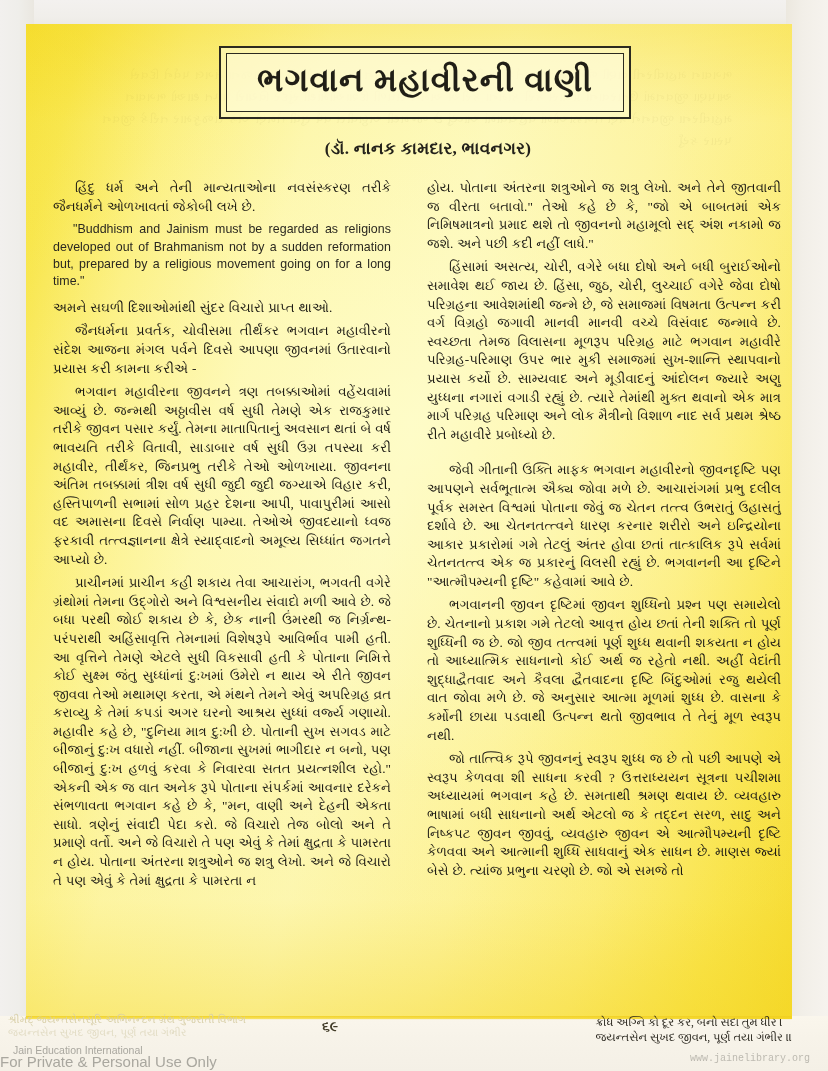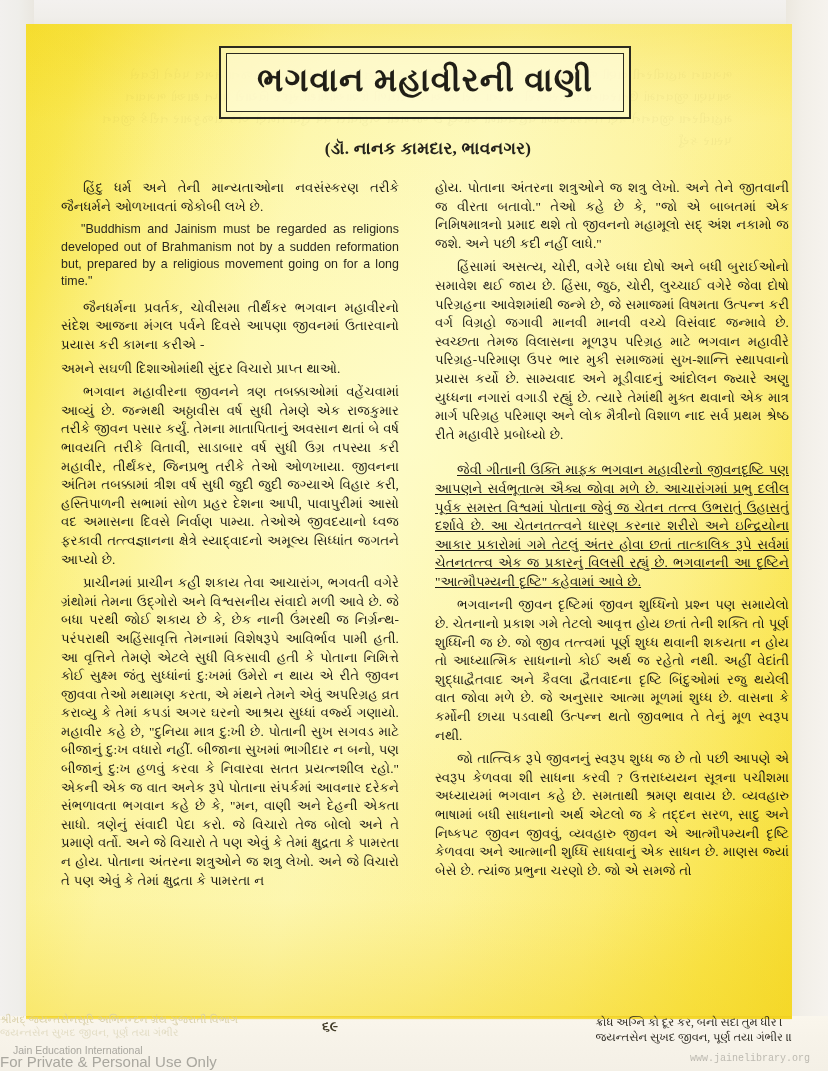--- a/index.html
+++ b/index.html
@@ -140,21 +140,21 @@
     font-size: 17px;
     font-weight: bold;
     color: #23211a;
     letter-spacing: 0.3px;
     padding-left: 6px;
   }
 
   
   .columns {
     position: absolute;
-    left: 8px;
+    left: 0;
     top: 155px;
     width: 766px;
     display: flex;
     gap: 0px;
   }
   .col {
     width: 383px;
     box-sizing: border-box;
   }
   .col-left  { padding: 0 18px 0 27px; }
@@ -173,21 +173,21 @@
   }
   .para.no-indent { text-indent: 0; }
   .para.quote-en {
     font-family: "Liberation Sans", sans-serif;
     font-size: 12.4px;
     line-height: 17.4px;
     text-indent: 20px;
     color: #2a2820;
     margin-bottom: 8px;
   }
-  .para.spaced-before { margin-top: 17px; text-decoration: underline; }
+  .para.spaced-before { margin-top: 17px; }
 
   
   .footer {
     position: absolute;
     left: 0;
     top: 1019px;
     width: 828px;
     height: 52px;
   }
   .page-number {
@@ -216,20 +216,21 @@
     left: 0;
     top: -6px;
     width: 330px;
   }
   .imprint-faint {
     font-family: "Liberation Serif", serif;
     font-size: 10.5px;
     line-height: 13px;
     color: #d8cfa8;
     letter-spacing: 0.3px;
+    padding-left: 8px;
   }
   .imprint-faint.line2 { color: #e2dcc4; }
   .lib-text {
     font-family: "Liberation Sans", sans-serif;
     font-size: 10.5px;
     color: #a9a79f;
     padding-left: 13px;
     margin-top: 5px;
   }
   .use-note {
@@ -285,22 +286,22 @@
         </div>
       </div>
       <div class="byline">(ડૉ. નાનક કામદાર, ભાવનગર)</div>
     </div>
 
     <div class="columns">
 
       <div class="col col-left">
         <p class="para">હિંદુ ધર્મ અને તેની માન્યતાઓના નવસંસ્કરણ તરીકે જૈનધર્મને ઓળખાવતાં જેકોબી લખે છે.</p>
         <p class="para quote-en">"Buddhism and Jainism must be regarded as religions developed out of Brahmanism not by a sudden reformation but, prepared by a religious movement going on for a long time."</p>
+        <p class="para no-indent">અમને સઘળી દિશાઓમાંથી સુંદર વિચારો પ્રાપ્ત થાઓ.</p>
         <p class="para">જૈનધર્મના પ્રવર્તક, ચોવીસમા તીર્થંકર ભગવાન મહાવીરનો સંદેશ આજના મંગલ પર્વને દિવસે આપણા જીવનમાં ઉતારવાનો પ્રયાસ કરી કામના કરીએ -</p>
-        <p class="para no-indent">અમને સઘળી દિશાઓમાંથી સુંદર વિચારો પ્રાપ્ત થાઓ.</p>
         <p class="para">ભગવાન મહાવીરના જીવનને ત્રણ તબક્કાઓમાં વહેંચવામાં આવ્યું છે. જન્મથી અઠ્ઠાવીસ વર્ષ સુધી તેમણે એક રાજકુમાર તરીકે જીવન પસાર કર્યું. તેમના માતાપિતાનું અવસાન થતાં બે વર્ષ ભાવયતિ તરીકે વિતાવી, સાડાબાર વર્ષ સુધી ઉગ્ર તપસ્યા કરી મહાવીર, તીર્થંકર, જિનપ્રભુ તરીકે તેઓ ઓળખાયા. જીવનના અંતિમ તબક્કામાં ત્રીશ વર્ષ સુધી જુદી જુદી જગ્યાએ વિહાર કરી, હસ્તિપાળની સભામાં સોળ પ્રહર દેશના આપી, પાવાપુરીમાં આસો વદ અમાસના દિવસે નિર્વાણ પામ્યા. તેઓએ જીવદયાનો ધ્વજ ફરકાવી તત્ત્વજ્ઞાનના ક્ષેત્રે સ્યાદ્‌વાદનો અમૂલ્ય સિધ્ધાંત જગતને આપ્યો છે.</p>
         <p class="para">પ્રાચીનમાં પ્રાચીન કહી શકાય તેવા આચારાંગ, ભગવતી વગેરે ગ્રંથોમાં તેમના ઉદ્‌ગોરો અને વિશ્વસનીય સંવાદો મળી આવે છે. જે બધા પરથી જોઈ શકાય છે કે, છેક નાની ઉંમરથી જ નિર્ગ્રન્થ-પરંપરાથી અહિંસાવૃત્તિ તેમનામાં વિશેષરૂપે આવિર્ભાવ પામી હતી. આ વૃત્તિને તેમણે એટલે સુધી વિકસાવી હતી કે પોતાના નિમિત્તે કોઈ સુક્ષ્મ જંતુ સુધ્ધાંનાં દુ:ખમાં ઉમેરો ન થાય એ રીતે જીવન જીવવા તેઓ મથામણ કરતા, એ મંથને તેમને એવું અપરિગ્રહ વ્રત કરાવ્યુ કે તેમાં કપડાં અગર ઘરનો આશ્રય સુધ્ધાં વર્જ્ય ગણાયો. મહાવીર કહે છે, "દુનિયા માત્ર દુ:ખી છે. પોતાની સુખ સગવડ માટે બીજાનું દુ:ખ વધારો નહીં. બીજાના સુખમાં ભાગીદાર ન બનો, પણ બીજાનું દુ:ખ હળવું કરવા કે નિવારવા સતત પ્રયત્નશીલ રહો." એકની એક જ વાત અનેક રૂપે પોતાના સંપર્કમાં આવનાર દરેકને સંભળાવતા ભગવાન કહે છે કે, "મન, વાણી અને દેહની એકતા સાધો. ત્રણેનું સંવાદી પેદા કરો. જે વિચારો તેજ બોલો અને તે પ્રમાણે વર્તો. અને જે વિચારો તે પણ એવું કે તેમાં ક્ષુદ્રતા કે પામરતા ન હોય. પોતાના અંતરના શત્રુઓને જ શત્રુ લેખો. અને જે વિચારો તે પણ એવું કે તેમાં ક્ષુદ્રતા કે પામરતા ન</p>
       </div>
 
       <div class="col col-right">
         <p class="para no-indent">હોય. પોતાના અંતરના શત્રુઓને જ શત્રુ લેખો. અને તેને જીતવાની જ વીરતા બતાવો." તેઓ કહે છે કે, "જો એ બાબતમાં એક નિમિષમાત્રનો પ્રમાદ થશે તો જીવનનો મહામૂલો સદ્ અંશ નકામો જ જશે. અને પછી કદી નહીં લાધે."</p>
         <p class="para">હિંસામાં અસત્ય, ચોરી, વગેરે બધા દોષો અને બધી બુરાઈઓનો સમાવેશ થઈ જાય છે. હિંસા, જુઠ, ચોરી, લુચ્ચાઈ વગેરે જેવા દોષો પરિગ્રહના આવેશમાંથી જન્મે છે, જે સમાજમાં વિષમતા ઉત્પન્ન કરી વર્ગ વિગ્રહો જગાવી માનવી માનવી વચ્ચે વિસંવાદ જન્માવે છે. સ્વચ્છતા તેમજ વિલાસના મૂળરૂપ પરિગ્રહ માટે ભગવાન મહાવીરે પરિગ્રહ-પરિમાણ ઉપર ભાર મુકી સમાજમાં સુખ-શાન્તિ સ્થાપવાનો પ્રયાસ કર્યો છે. સામ્યવાદ અને મૂડીવાદનું આંદોલન જ્યારે અણુ યુધ્ધના નગારાં વગાડી રહ્યું છે. ત્યારે તેમાંથી મુક્ત થવાનો એક માત્ર માર્ગ પરિગ્રહ પરિમાણ અને લોક મૈત્રીનો વિશાળ નાદ સર્વ પ્રથમ શ્રેષ્ઠ રીતે મહાવીરે પ્રબોધ્યો છે.</p>
         <p class="para spaced-before">જેવી ગીતાની ઉક્તિ માફક ભગવાન મહાવીરનો જીવનદૃષ્ટિ પણ આપણને સર્વભૂતાત્મ ઐક્ય જોવા મળે છે. આચારાંગમાં પ્રભુ દલીલ પૂર્વક સમસ્ત વિશ્વમાં પોતાના જેવું જ ચેતન તત્ત્વ ઉભરાતું ઉહાસતું દર્શાવે છે. આ ચેતનતત્ત્વને ધારણ કરનાર શરીરો અને ઇન્દ્રિયોના આકાર પ્રકારોમાં ગમે તેટલું અંતર હોવા છતાં તાત્કાલિક રૂપે સર્વમાં ચેતનતત્ત્વ એક જ પ્રકારનું વિલસી રહ્યું છે. ભગવાનની આ દૃષ્ટિને "આત્મૌપમ્યની દૃષ્ટિ" કહેવામાં આવે છે.</p>
         <p class="para">ભગવાનની જીવન દૃષ્ટિમાં જીવન શુધ્ધિનો પ્રશ્ન પણ સમાયેલો છે. ચેતનાનો પ્રકાશ ગમે તેટલો આવૃત્ત હોય છતાં તેની શક્તિ તો પૂર્ણ શુધ્ધિની જ છે. જો જીવ તત્ત્વમાં પૂર્ણ શુધ્ધ થવાની શકયતા ન હોય તો આધ્યાત્મિક સાધનાનો કોઈ અર્થ જ રહેતો નથી. અહીં વેદાંતી શુદ્ધાદ્વૈતવાદ અને કૈવલા દ્વૈતવાદના દૃષ્ટિ બિંદુઓમાં રજુ થયેલી વાત જોવા મળે છે. જે અનુસાર આત્મા મૂળમાં શુધ્ધ છે. વાસના કે કર્મોની છાયા પડવાથી ઉત્પન્ન થતો જીવભાવ તે તેનું મૂળ સ્વરૂપ નથી.</p>
         <p class="para">જો તાત્ત્વિક રૂપે જીવનનું સ્વરૂપ શુધ્ધ જ છે તો પછી આપણે એ સ્વરૂપ કેળવવા શી સાધના કરવી ? ઉત્તરાધ્યયન સૂત્રના પચીશમા અધ્યાયમાં ભગવાન કહે છે. સમતાથી શ્રમણ થવાય છે. વ્યવહારુ ભાષામાં બધી સાધનાનો અર્થ એટલો જ કે તદ્દન સરળ, સાદુ અને નિષ્કપટ જીવન જીવવું, વ્યવહારુ જીવન એ આત્મૌપમ્યની દૃષ્ટિ કેળવવા અને આત્માની શુધ્ધિ સાધવાનું એક સાધન છે. માણસ જ્યાં બેસે છે. ત્યાંજ પ્રભુના ચરણો છે. જો એ સમજે તો</p>

